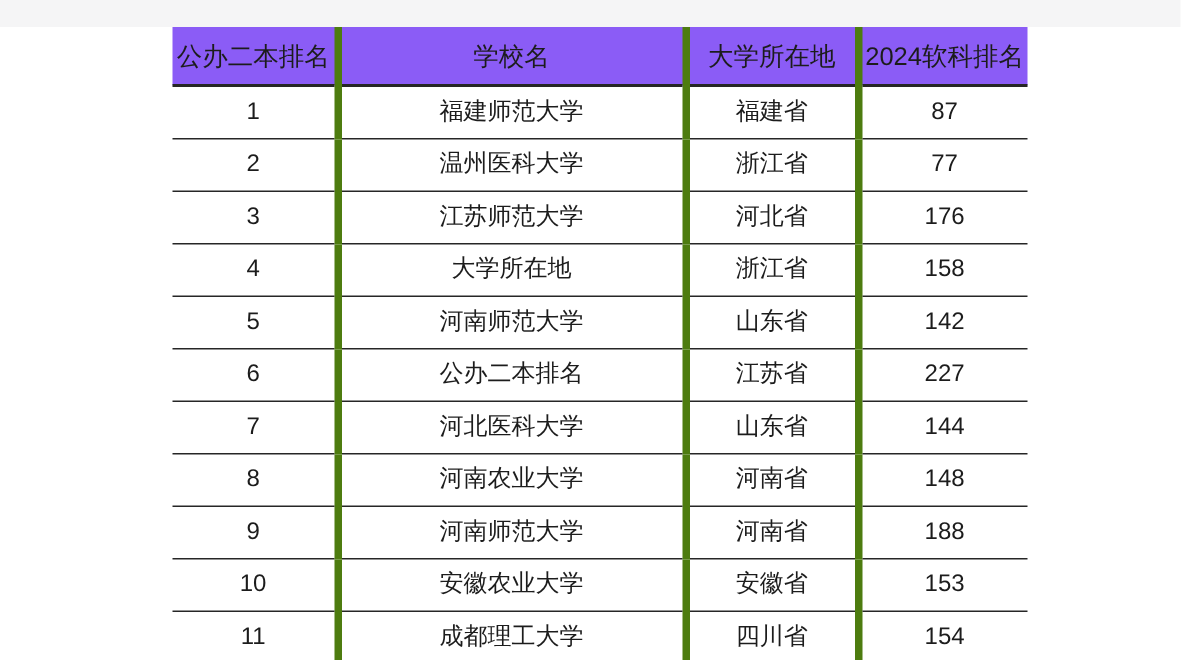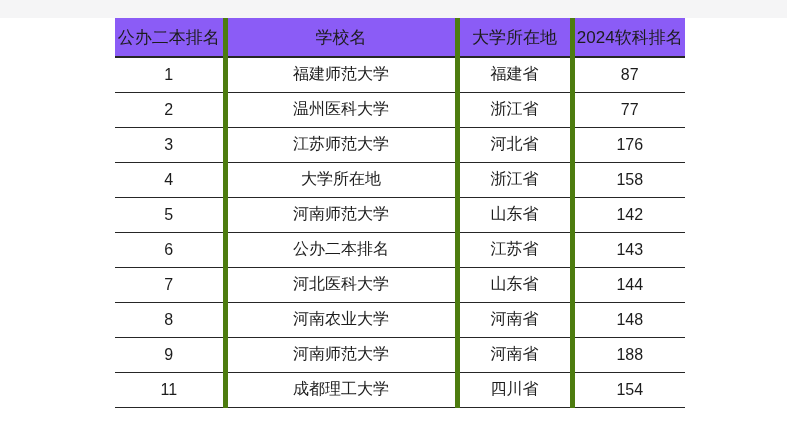--- a/index.html
+++ b/index.html
@@ -105,41 +105,47 @@
       <tr>
         <td>5</td>
         <td>河南师范大学</td>
         <td>山东省</td>
         <td>142</td>
       </tr>
       <tr>
         <td>6</td>
         <td>公办二本排名</td>
         <td>江苏省</td>
-        <td>143</td>
+        <td>227</td>
       </tr>
       <tr>
         <td>7</td>
         <td>河北医科大学</td>
         <td>山东省</td>
         <td>144</td>
       </tr>
       <tr>
         <td>8</td>
         <td>河南农业大学</td>
         <td>河南省</td>
         <td>148</td>
       </tr>
       <tr>
         <td>9</td>
         <td>河南师范大学</td>
         <td>河南省</td>
         <td>188</td>
       </tr>
       <tr>
+        <td>10</td>
+        <td>安徽农业大学</td>
+        <td>安徽省</td>
+        <td>153</td>
+      </tr>
+      <tr>
         <td>11</td>
         <td>成都理工大学</td>
         <td>四川省</td>
         <td>154</td>
       </tr>
     </tbody>
   </table>
 </div>
 
 </body></html>

